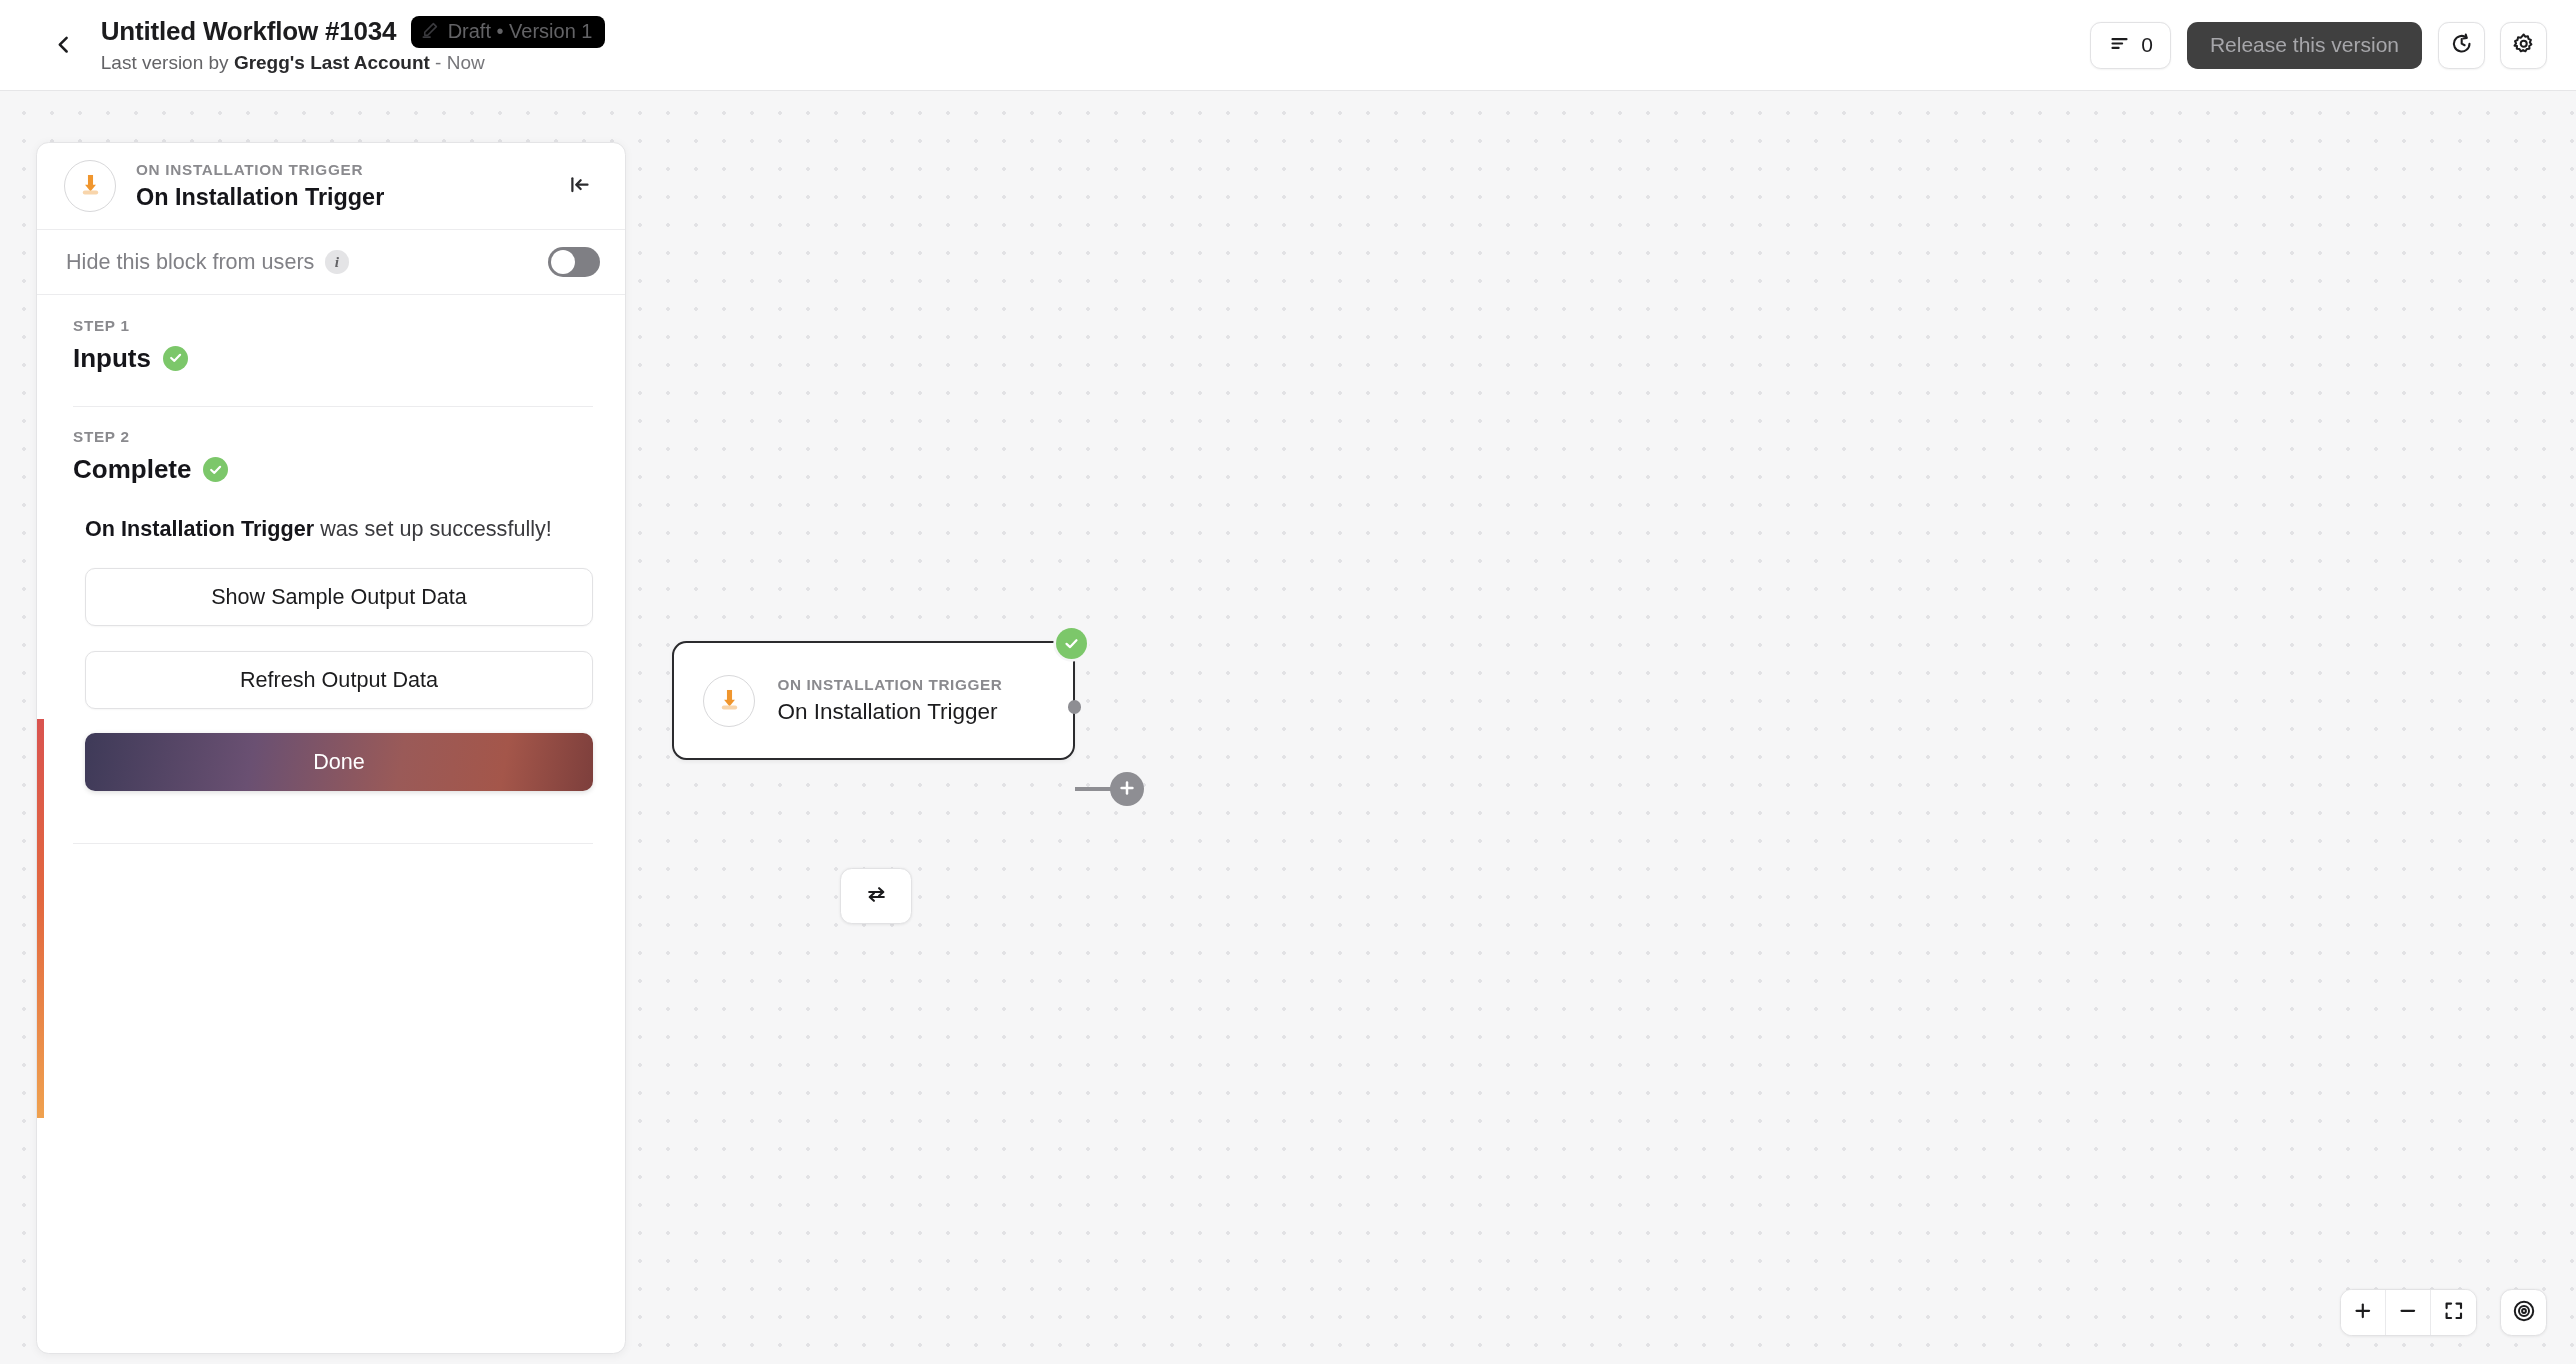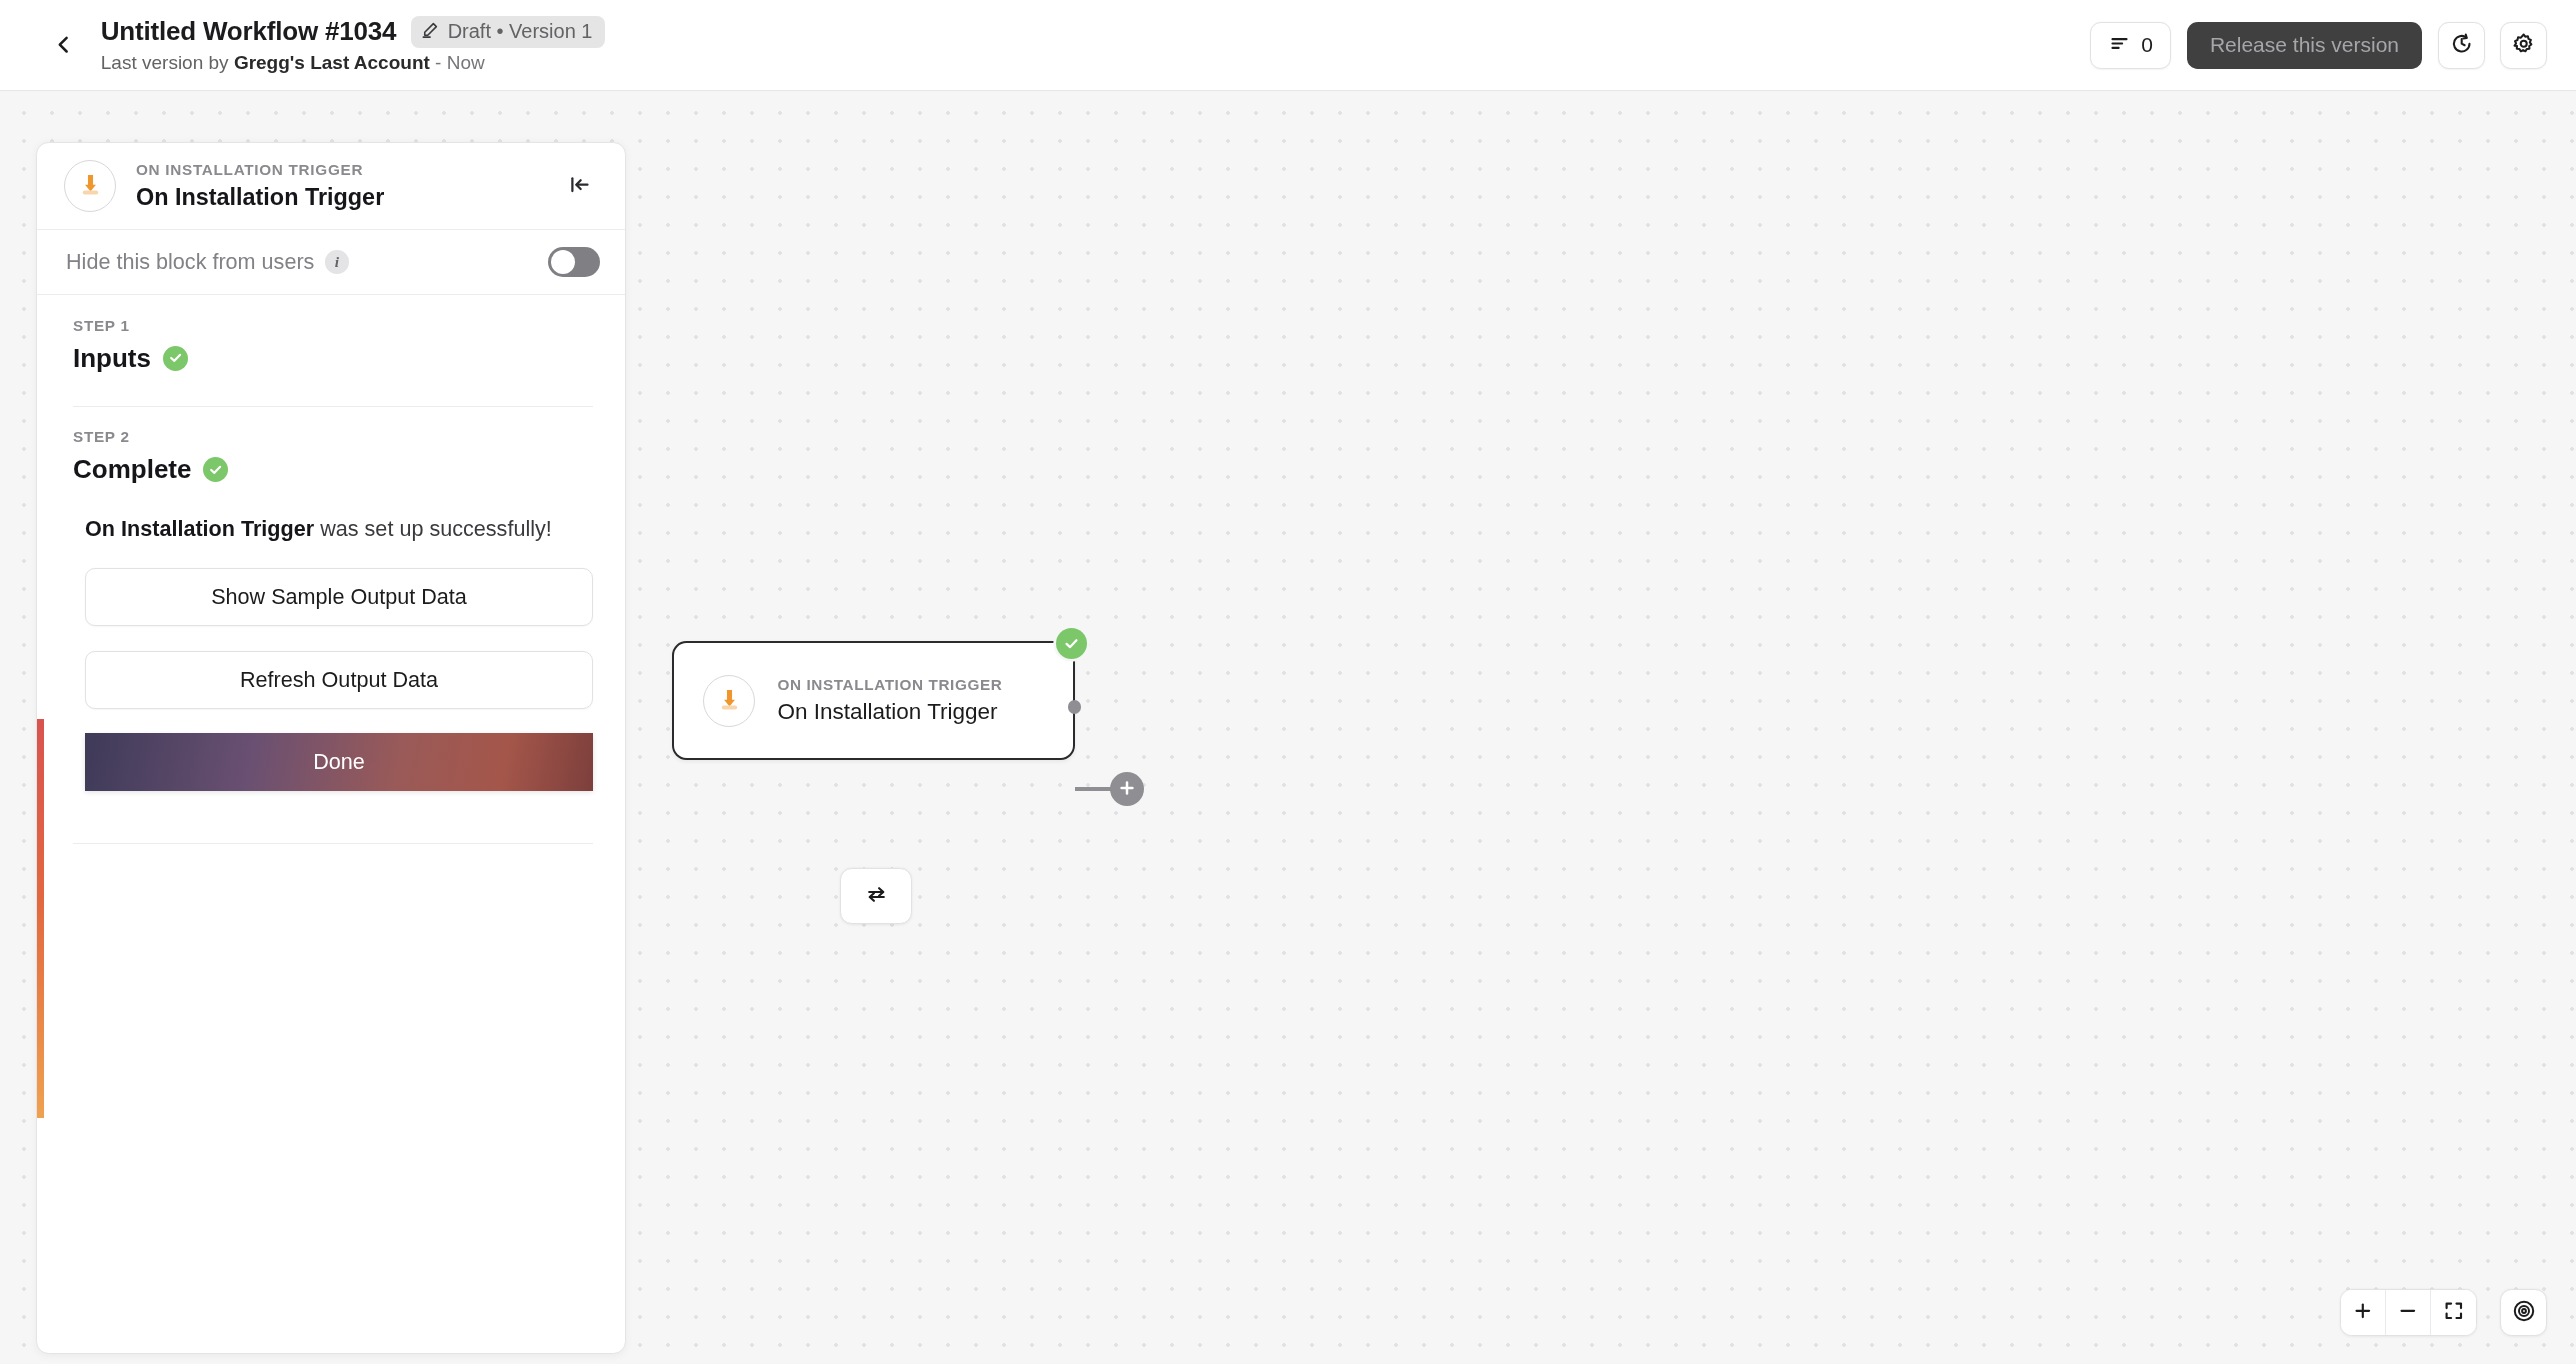--- a/index.html
+++ b/index.html
@@ -64,21 +64,21 @@
     font-weight: bold;
     color: #1c1c1e;
     letter-spacing: -0.2px;
     white-space: nowrap;
   }
 
   .status-badge {
     display: inline-flex;
     align-items: center;
     gap: 9px;
-    background: #e5e5e5;
+    background: #000000;
     border-radius: 8px;
     padding: 4.5px 12.6px 4.5px 10px;
     height: 32px;
   }
   .status-badge .badge-text {
     font-size: 20px;
     color: #636366;
     white-space: nowrap;
   }
 
@@ -461,21 +461,21 @@
     cursor: pointer;
     box-shadow: 0 0.9px 1.8px rgba(0,0,0,0.04);
   }
 
   .done-btn {
     display: block;
     width: 100%;
     height: 58px;
     margin-top: 24px;
     border: none;
-    border-radius: 0;
+    border-radius: 10px;
     background: linear-gradient(100deg, #3e3a58 0%, #6a5072 33%, #9a5a58 62%, #a4564a 82%, #7d3f3c 100%);
     color: #ffffff;
     font-size: 21.6px;
     font-family: inherit;
     cursor: pointer;
     box-shadow: 0 1.8px 5.4px rgba(0,0,0,0.12);
   }
 
   .bottom-sep {
     height: 0.9px;

